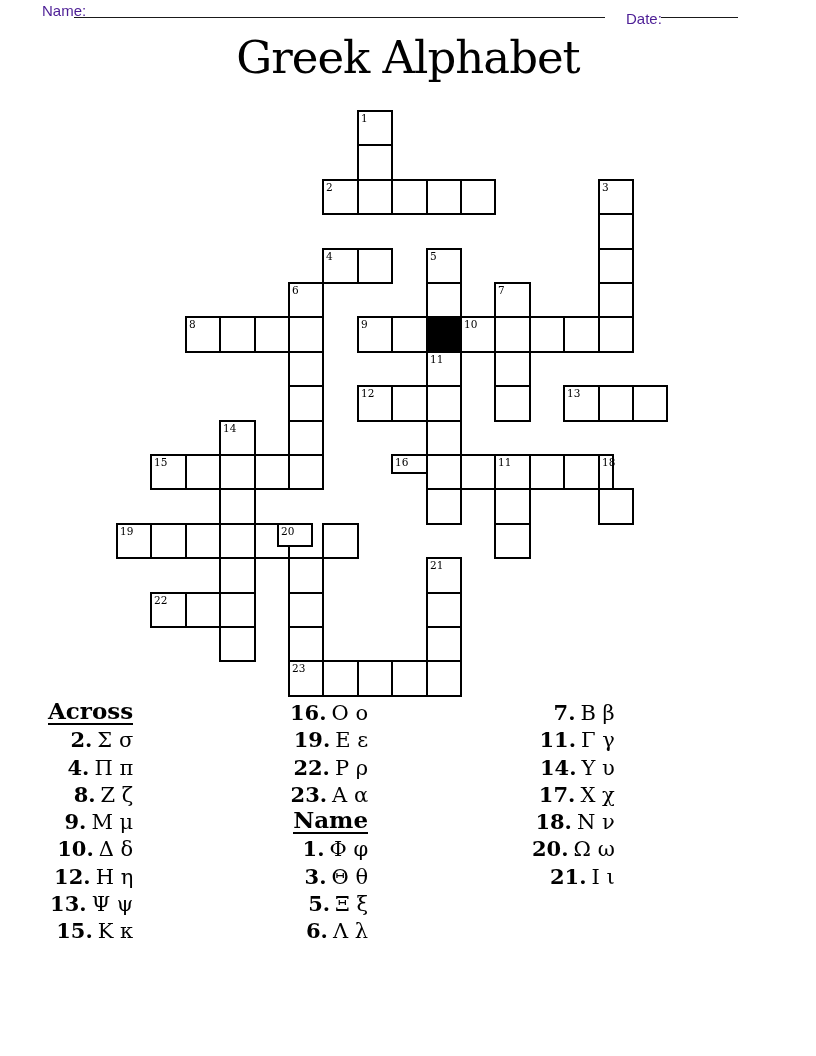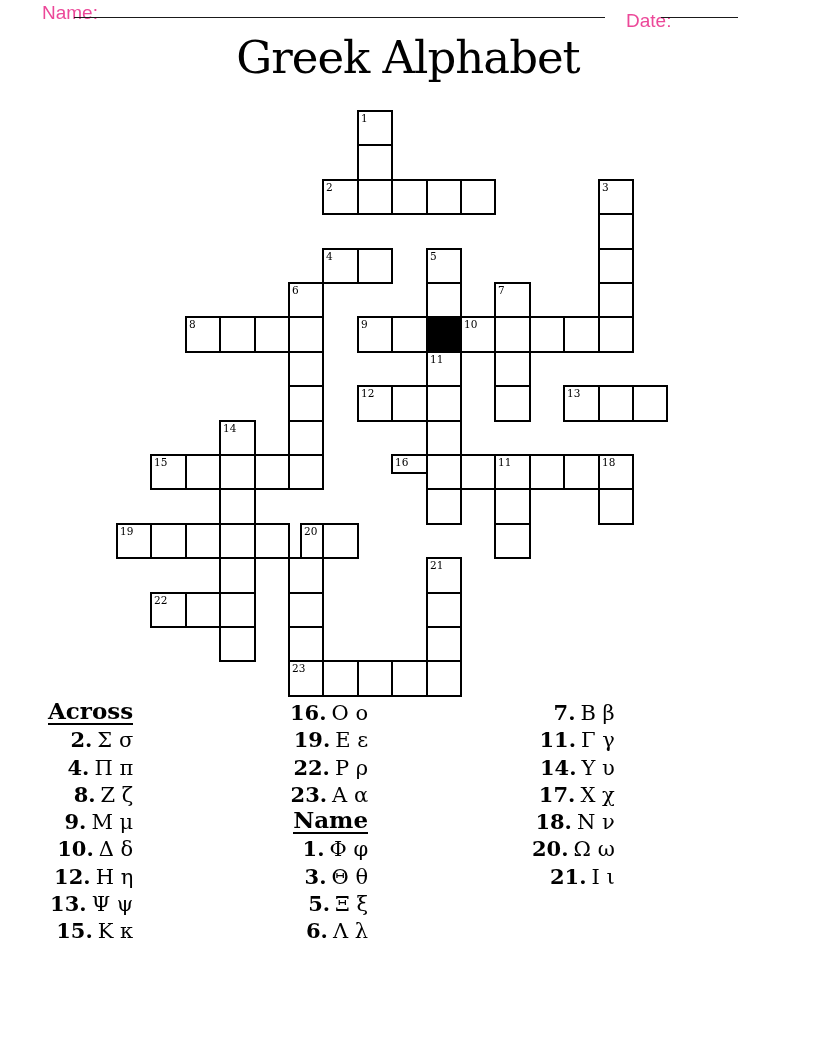--- a/index.html
+++ b/index.html
@@ -10,22 +10,22 @@
     font-family: "DejaVu Serif", serif;
     color: #000;
     overflow: hidden;
   }
   .page { position: absolute; inset: 0; background: #fff; }
 
   
   .hdr-label {
     position: absolute;
     font-family: "Liberation Sans", sans-serif;
-    font-size: 19px;
-    color: #ec4899;
+    font-size: 15px;
+    color: #4c1d95;
     top: 2px;
     white-space: nowrap;
   }
   .name-label { left: 42px; }
   .date-label { left: 626px; margin-top: 8px; }
   .blank-line {
     position: absolute;
     top: 17px;
     border-bottom: 1.5px solid #1a1a1a;
     height: 0;
@@ -178,35 +178,35 @@
       <div class="cell" style="left: 391px; top: 454px; width: 37px; height: 20px;">
         <span class="cellnum">16</span>
       </div>
       <div class="cell" style="left: 426px; top: 454px; width: 36px; height: 36px;"></div>
       <div class="cell" style="left: 460px; top: 454px; width: 36px; height: 36px;"></div>
       <div class="cell" style="left: 494px; top: 454px; width: 37px; height: 36px;">
         <span class="cellnum">11</span>
       </div>
       <div class="cell" style="left: 529px; top: 454px; width: 36px; height: 36px;"></div>
       <div class="cell" style="left: 563px; top: 454px; width: 37px; height: 36px;"></div>
-      <div class="cell" style="left: 598px; top: 454px; width: 36px; height: 36px;">
+      <div class="cell" style="left: 598px; top: 454px; width: 16px; height: 36px;">
         <span class="cellnum">18</span>
       </div>
       <div class="cell" style="left: 219px; top: 488px; width: 37px; height: 37px;"></div>
       <div class="cell" style="left: 426px; top: 488px; width: 36px; height: 37px;"></div>
       <div class="cell" style="left: 494px; top: 488px; width: 37px; height: 37px;"></div>
       <div class="cell" style="left: 598px; top: 488px; width: 36px; height: 37px;"></div>
       <div class="cell" style="left: 116px; top: 523px; width: 36px; height: 36px; padding-left: 43px;">
         <span class="cellnum">19</span>
       </div>
       <div class="cell" style="left: 150px; top: 523px; width: 37px; height: 36px;"></div>
       <div class="cell" style="left: 185px; top: 523px; width: 36px; height: 36px;"></div>
       <div class="cell" style="left: 219px; top: 523px; width: 37px; height: 36px;"></div>
       <div class="cell" style="left: 254px; top: 523px; width: 36px; height: 36px;"></div>
-      <div class="cell" style="left: 300px; top: 523px; width: 36px; height: 36px;">
+      <div class="cell" style="left: 277px; top: 523px; width: 36px; height: 24px;">
         <span class="cellnum">20</span>
       </div>
       <div class="cell" style="left: 322px; top: 523px; width: 37px; height: 36px;"></div>
       <div class="cell" style="left: 494px; top: 523px; width: 37px; height: 36px;"></div>
       <div class="cell" style="left: 219px; top: 557px; width: 37px; height: 37px;"></div>
       <div class="cell" style="left: 288px; top: 557px; width: 36px; height: 37px;"></div>
       <div class="cell" style="left: 426px; top: 557px; width: 36px; height: 37px;">
         <span class="cellnum">21</span>
       </div>
       <div class="cell" style="left: 150px; top: 592px; width: 37px; height: 36px;">

